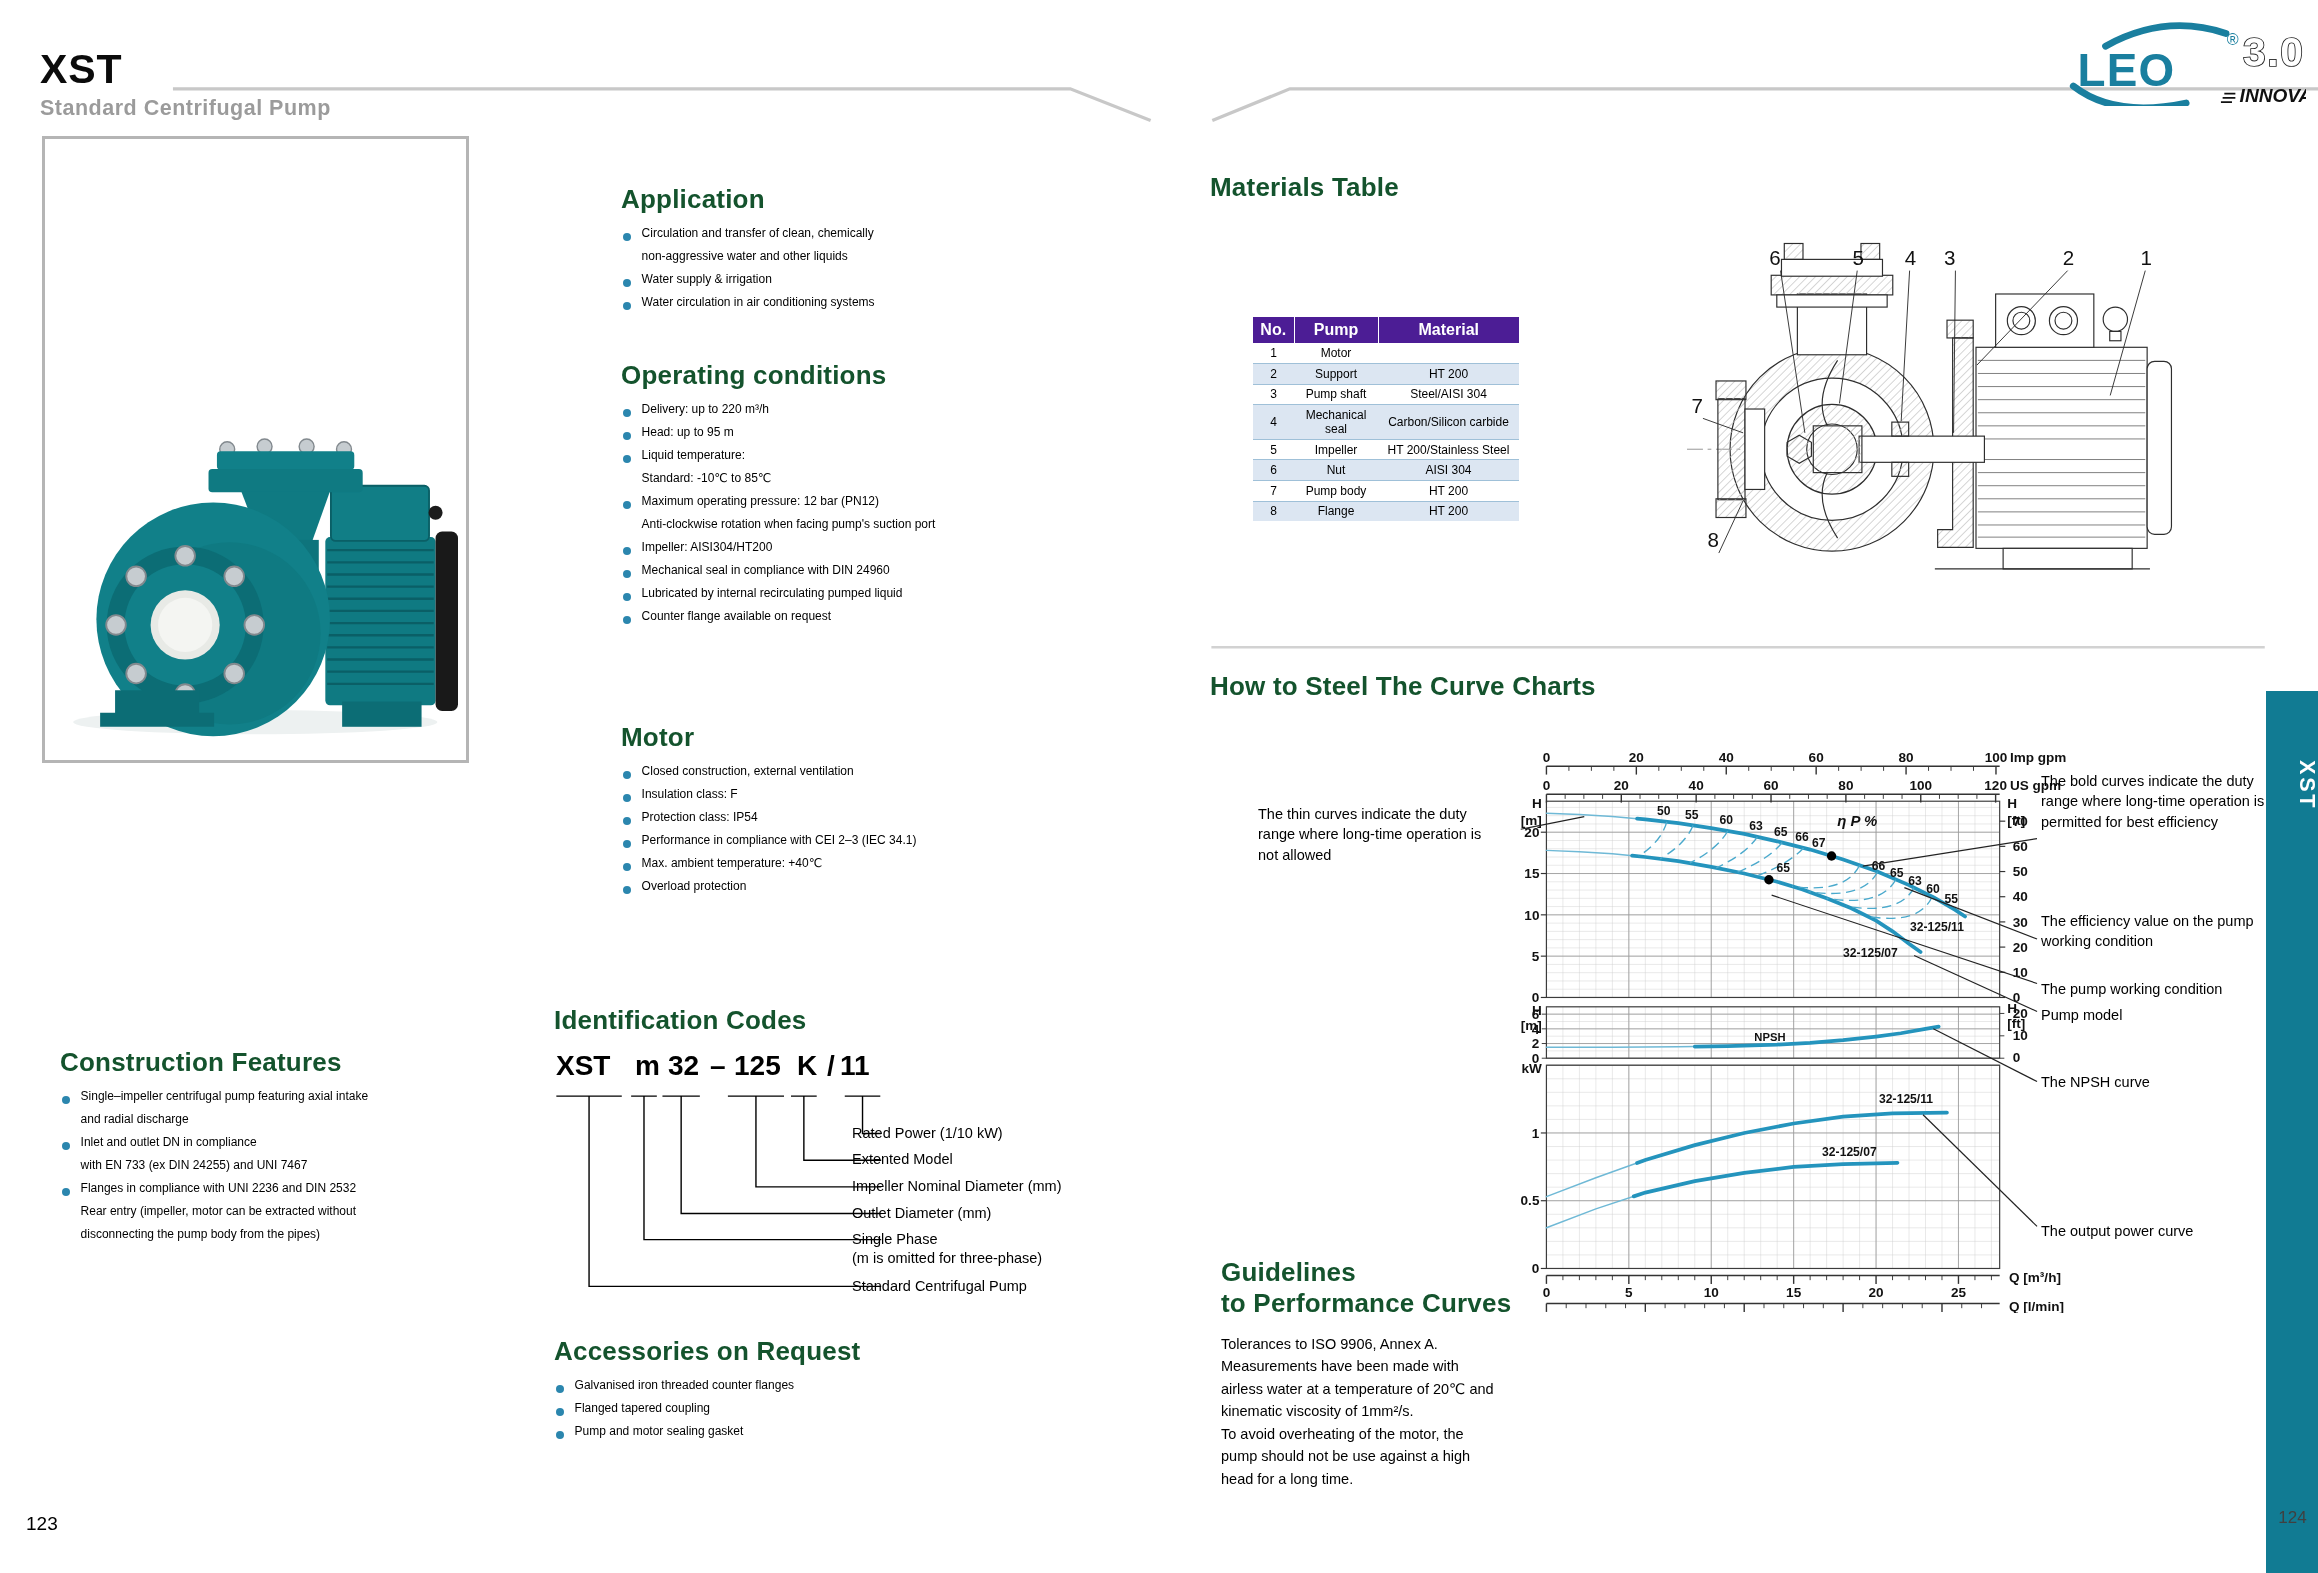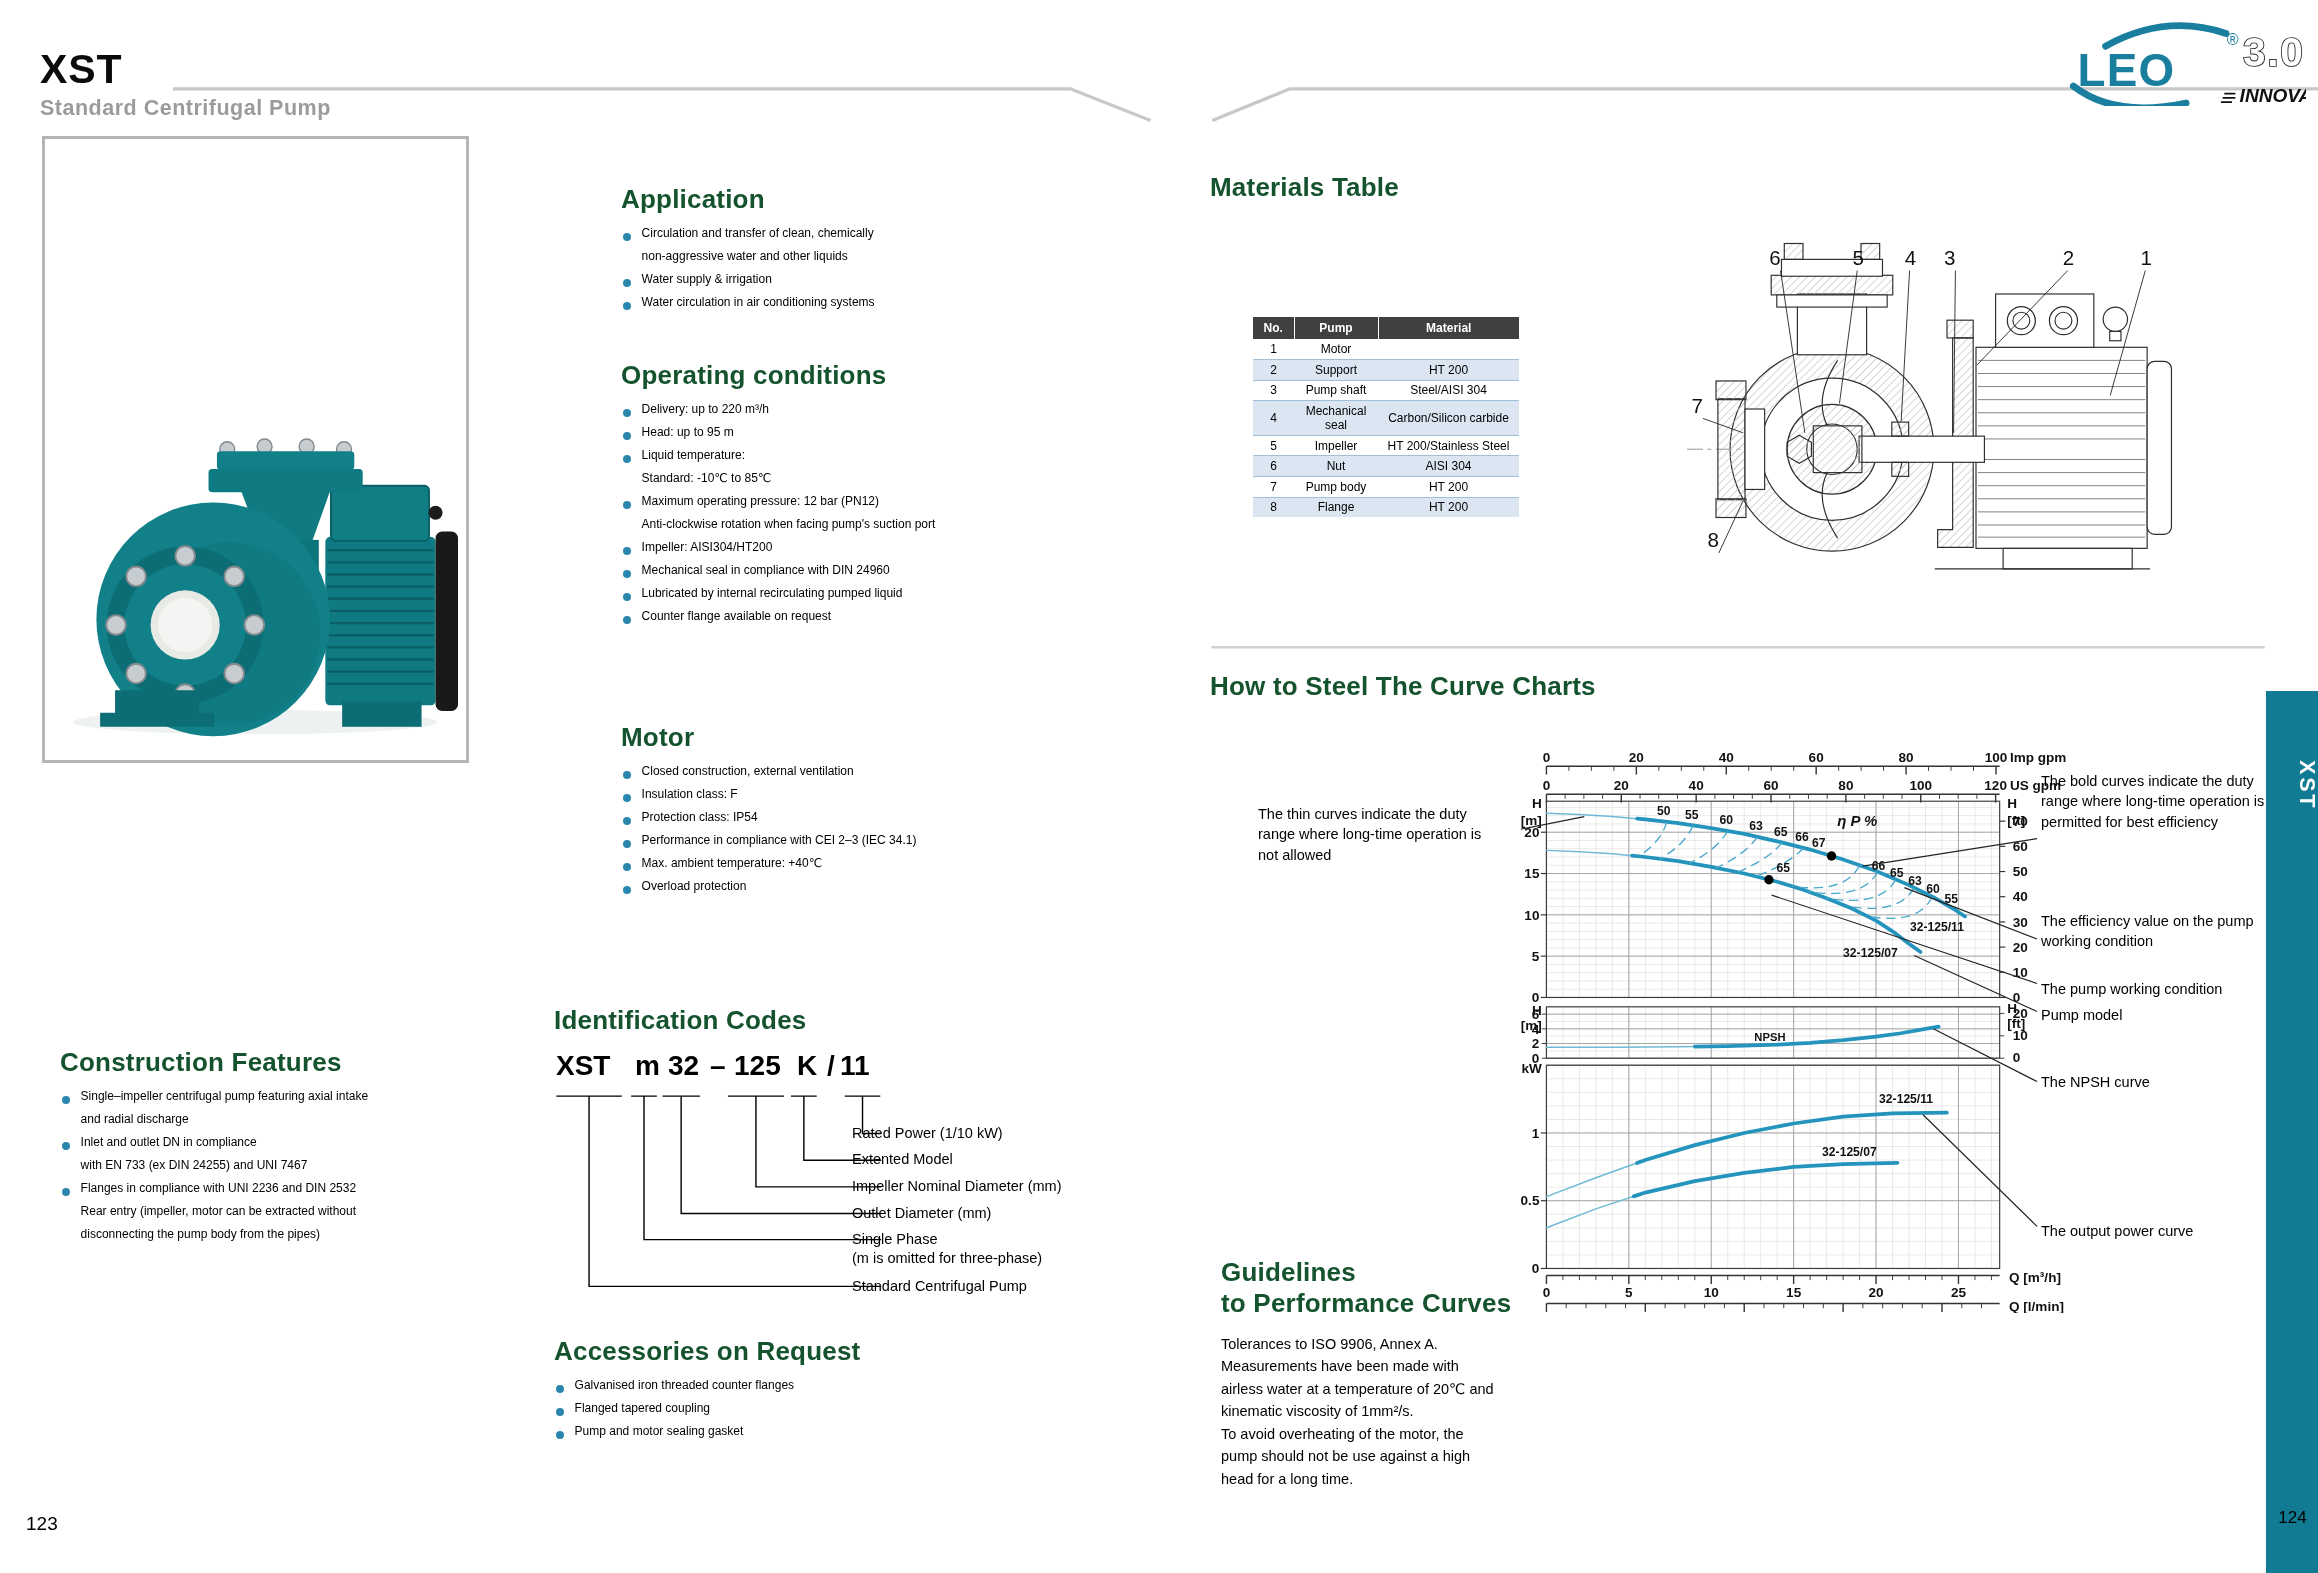--- a/index.html
+++ b/index.html
@@ -21,33 +21,33 @@
   #motor-block{left:621px;top:722px;}
   #construction-block{left:60px;top:1047px;width:491px;}
   #id-block-title{left:554px;top:1005px;}
   #id-code{left:556px;top:1050px;width:355px;height:33px;font-size:28px;font-weight:bold;}
   #id-code span{position:absolute;top:0;}
   #acc-block{left:554px;top:1336px;}
   #pn-left{left:26px;top:1513px;font-size:19px;}
   #materials-heading{left:1210px;top:172px;}
   #curves-heading{left:1210px;top:671px;}
   table.mtable{border-collapse:collapse;}
-  .mtable th{background:#404040;color:#fff;font-size:12px;font-weight:bold;padding:4.2px 1.9px;border-right:1.4px solid #fff;}
+  .mtable th{background:#4c1d95;color:#fff;font-size:16px;font-weight:bold;padding:4.2px 1.9px;border-right:1.4px solid #fff;}
   .mtable th:last-child{border-right:none;}
   .mtable td{font-size:12px;text-align:center;padding:2.8px 1.9px;border-top:0.9px solid #9fc0d8;}
   .mtable tr:nth-child(even) td{background:#dce6f2;}
   .mtable tr:first-child td{border-top:none;}
   #left-note{left:1258px;top:804px;width:238px;}
   .rnote{left:2041px;width:224px;}
   #guide-title{left:1221px;top:1257px;line-height:1.18;}
   #guide-body{left:1221px;top:1333px;width:336px;font-size:14.5px;line-height:1.55;}
   #side-tab{left:2266px;top:691px;width:53px;height:883px;background:#117b93;}
   #tab-label{left:2266px;top:729px;width:53px;text-align:center;color:#fff;font-size:21.5px;font-weight:bold;
     writing-mode:vertical-rl;letter-spacing:2.8px;height:112px;}
-  #pn-right{left:2266px;top:1508px;width:53px;text-align:center;color:#000000;font-size:17px;}
+  #pn-right{left:2266px;top:1508px;width:53px;text-align:center;color:#404040;font-size:17px;}
   #id-labels .idlab{position:absolute;left:852px;font-size:14.5px;line-height:1.3;}
   svg text{font-family:"Liberation Sans","DejaVu Sans",sans-serif;}
 </style>
 </head>
 <body>
 
 <svg class="abs" style="left:0;top:0;width:2319px;height:1574px;pointer-events:none" viewBox="0 0 4962 3368">
   <path d="M370,190 H2290 L2462,258" fill="none" stroke="#c8c8c8" stroke-width="7"></path>
   <path d="M2594,258 L2760,190 H4962" fill="none" stroke="#c8c8c8" stroke-width="7"></path>
   <path d="M2592,1385 H4846" fill="none" stroke="#d2d2d2" stroke-width="5"></path>

